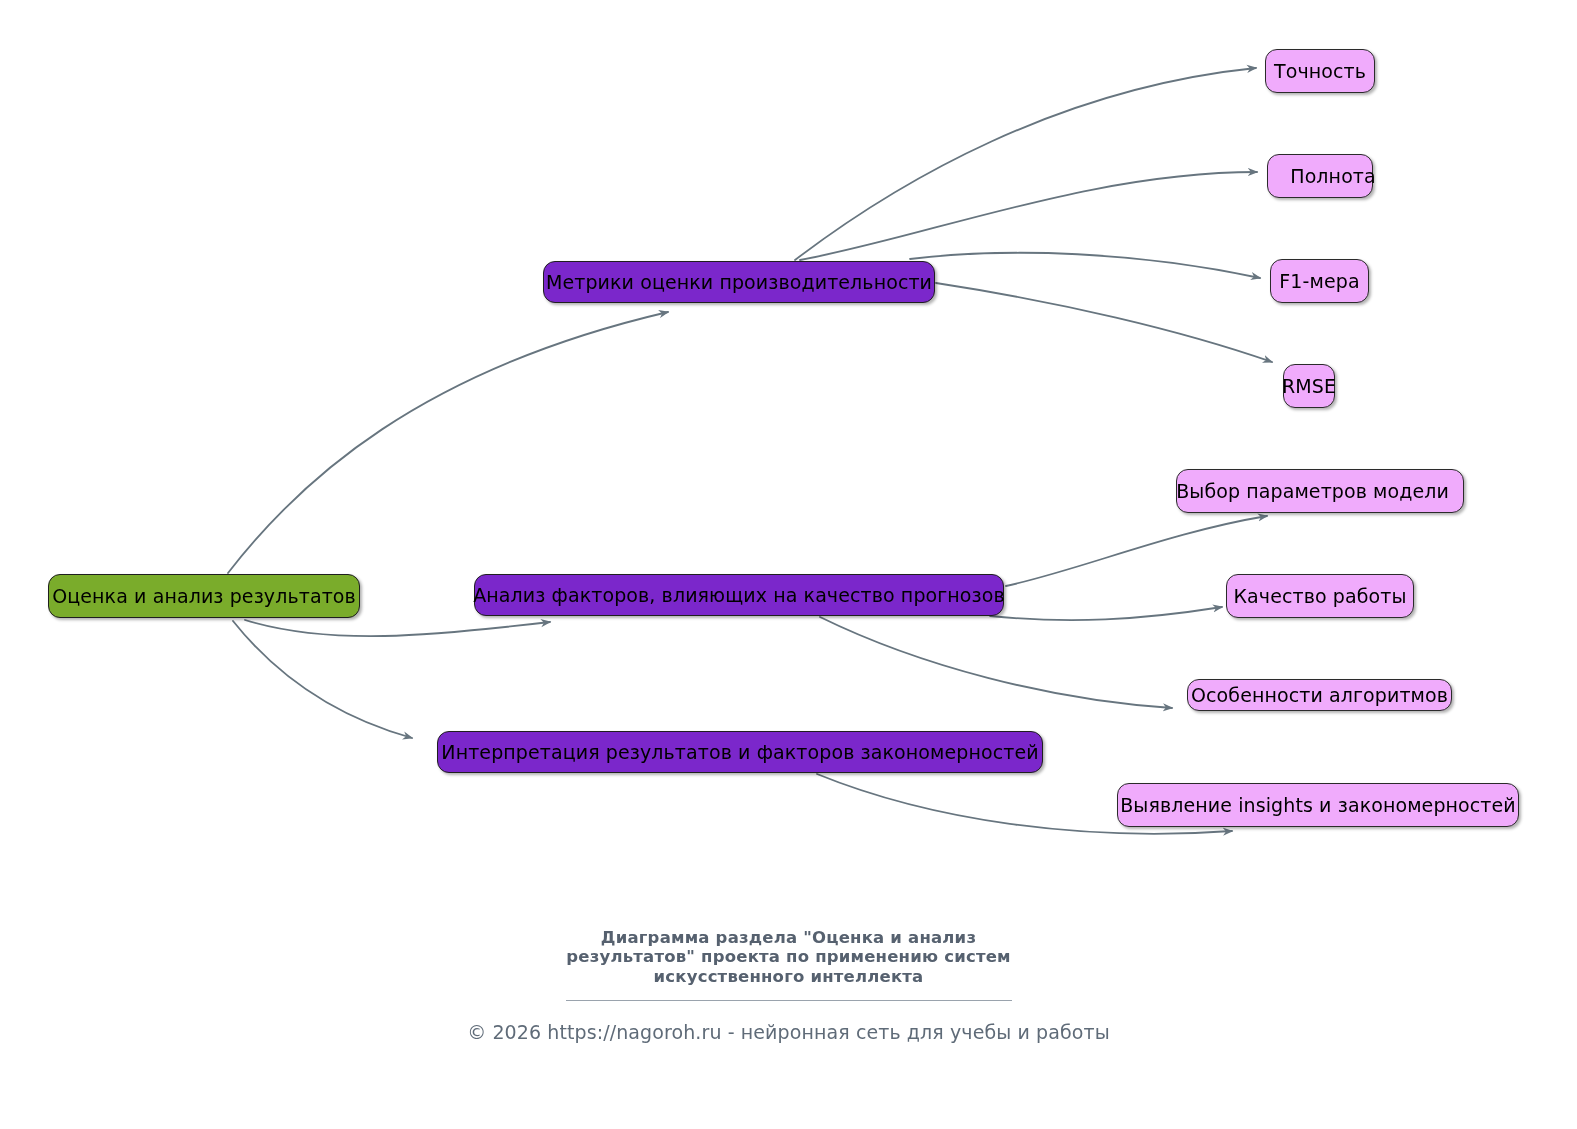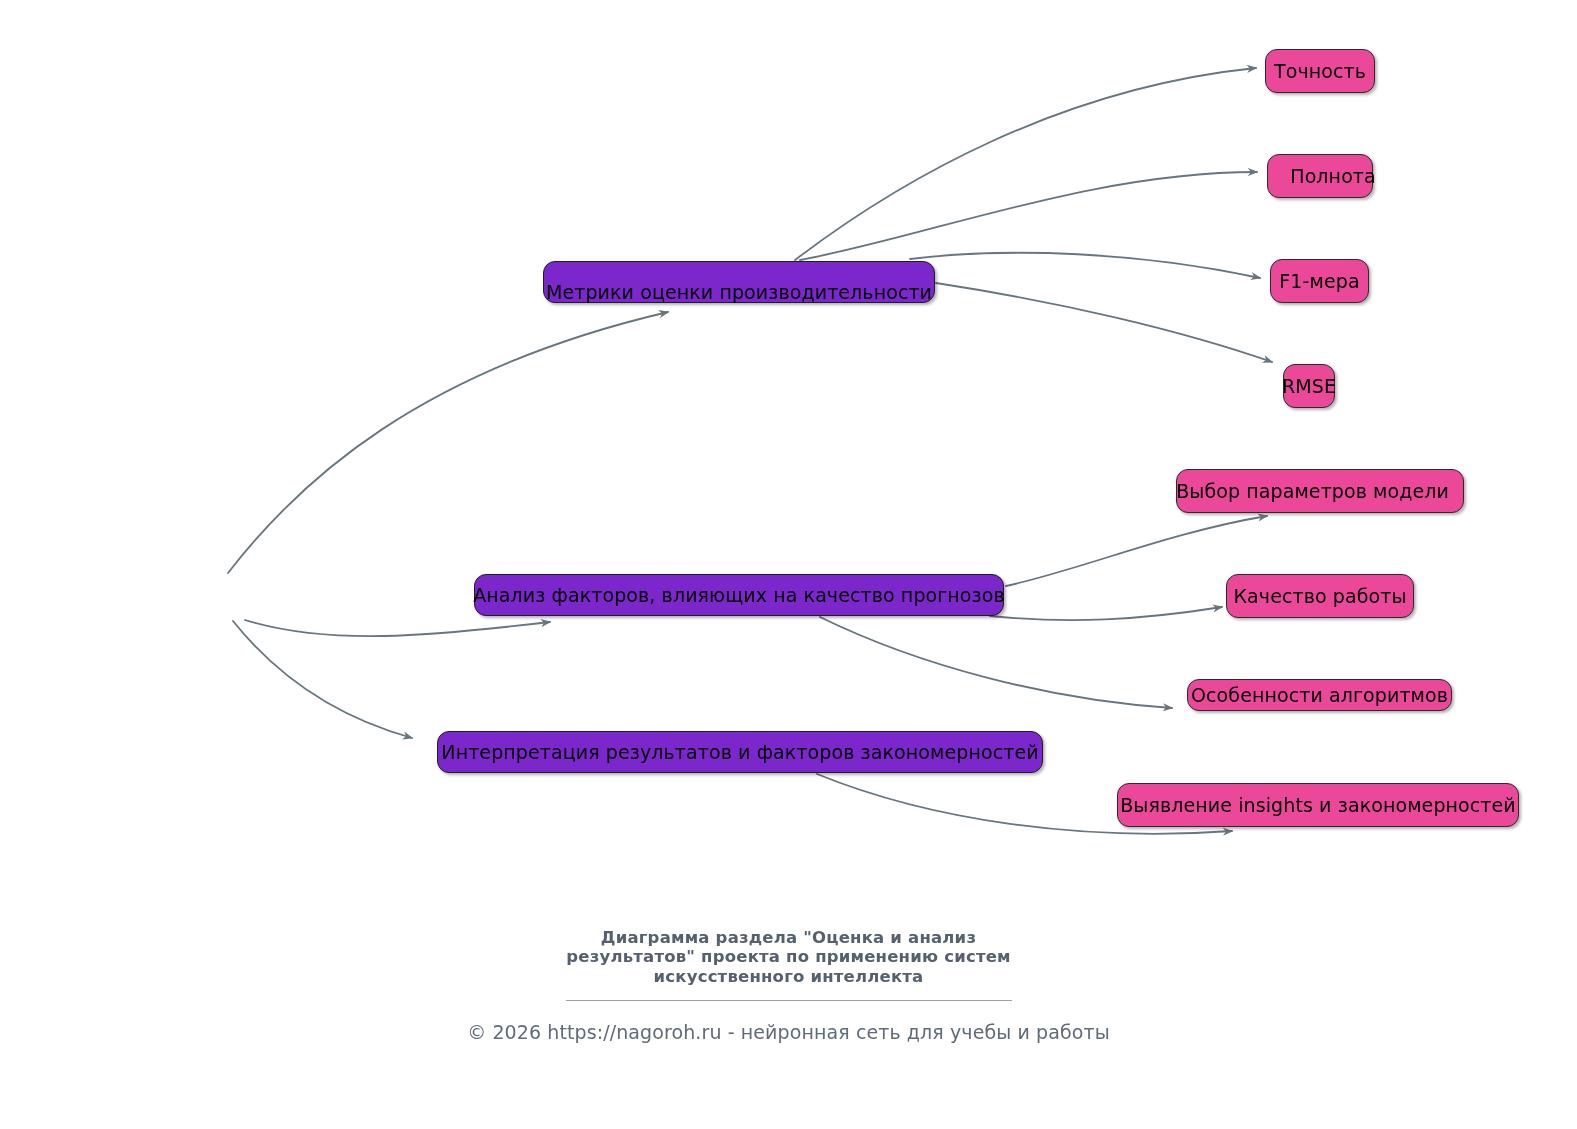--- a/index.html
+++ b/index.html
@@ -47,21 +47,21 @@
   }
   .node.root {
     background: #7aac2b;
     border-color: #1f1f1f;
   }
   .node.branch {
     background: #7b27cb;
     border-color: #1f1f1f;
   }
   .node.leaf {
-    background: #ec4899;
+    background: #f0abfc;
     border-color: #2b2b2b;
   }
   .node-label {
     display: block;
     pointer-events: none;
   }
 
   #caption {
     position: absolute;
     left: 0;
@@ -110,22 +110,25 @@
         <path d="M 800,260 C 930,236 1090,172 1257,172" marker-end="url(#arrowhead)"></path>
         <path d="M 910,259 C 1010,247 1140,252 1260,278" marker-end="url(#arrowhead)"></path>
         <path d="M 936,283 C 1060,302 1180,330 1272,362" marker-end="url(#arrowhead)"></path>
         <path d="M 1006,586 C 1080,570 1170,532 1267,516" marker-end="url(#arrowhead)"></path>
         <path d="M 990,616 C 1070,624 1140,620 1222,607" marker-end="url(#arrowhead)"></path>
         <path d="M 820,617 C 920,666 1050,700 1172,708" marker-end="url(#arrowhead)"></path>
         <path d="M 817,774 C 930,820 1080,842 1232,831" marker-end="url(#arrowhead)"></path>
       </g>
   </svg>
 
+  <div class="node root" style="left:48px; top:574px; width:312px; height:44px;">
+    <span class="node-label">Оценка и анализ результатов</span>
+  </div>
 
-  <div class="node branch" style="left:543px; top:261px; width:392px; height:42px;align-items:flex-end;">
+  <div class="node branch" style="left:543px; top:261px; width:392px; height:42px;">
     <span class="node-label">Метрики оценки производительности</span>
   </div>
 
   <div class="node branch" style="left:474px; top:574px; width:530px; height:42px;">
     <span class="node-label">Анализ факторов, влияющих на качество прогнозов</span>
   </div>
 
   <div class="node branch" style="left:437px; top:731px; width:606px; height:42px;">
     <span class="node-label">Интерпретация результатов и факторов закономерностей</span>
   </div>

